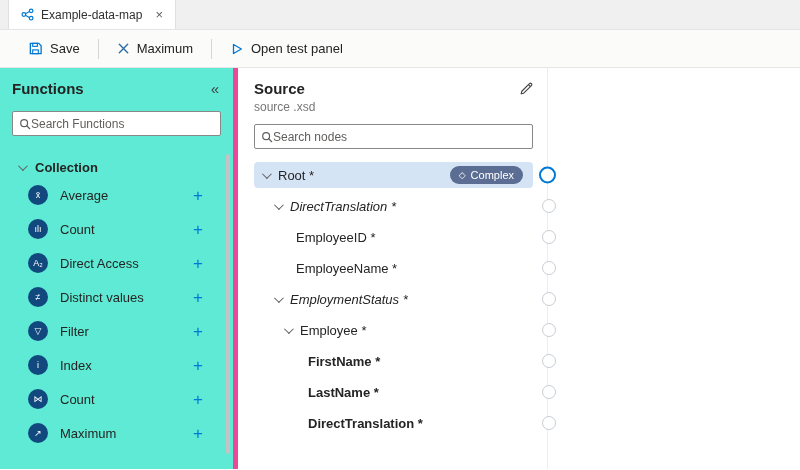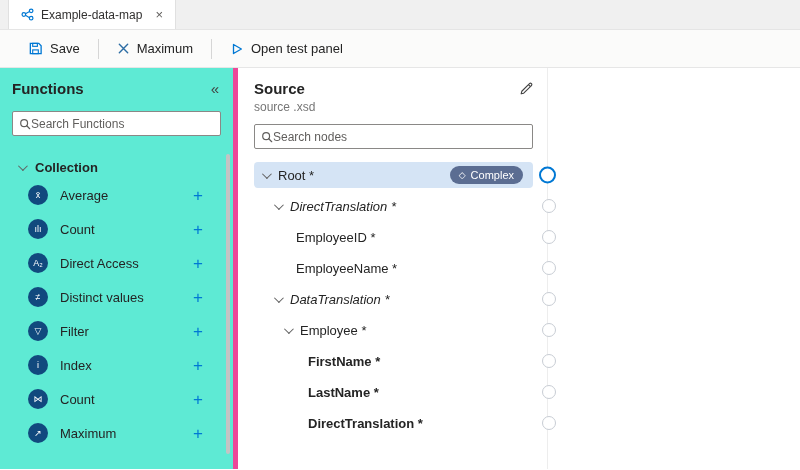--- a/index.html
+++ b/index.html
@@ -378,21 +378,21 @@
         <span class="connector"></span>
       </div>
 
       <div class="tree-row pad2l">
         <span>EmployeeName *</span>
         <span class="connector"></span>
       </div>
 
       <div class="tree-row pad1">
         <span class="chev"></span>
-        <span>DataTranslation *</span>
+        <span>EmploymentStatus *</span>
         <span class="connector"></span>
       </div>
 
       <div class="tree-row pad2">
         <span class="chev"></span>
         <span>Employee *</span>
         <span class="connector"></span>
       </div>
 
       <div class="tree-row pad3l">

